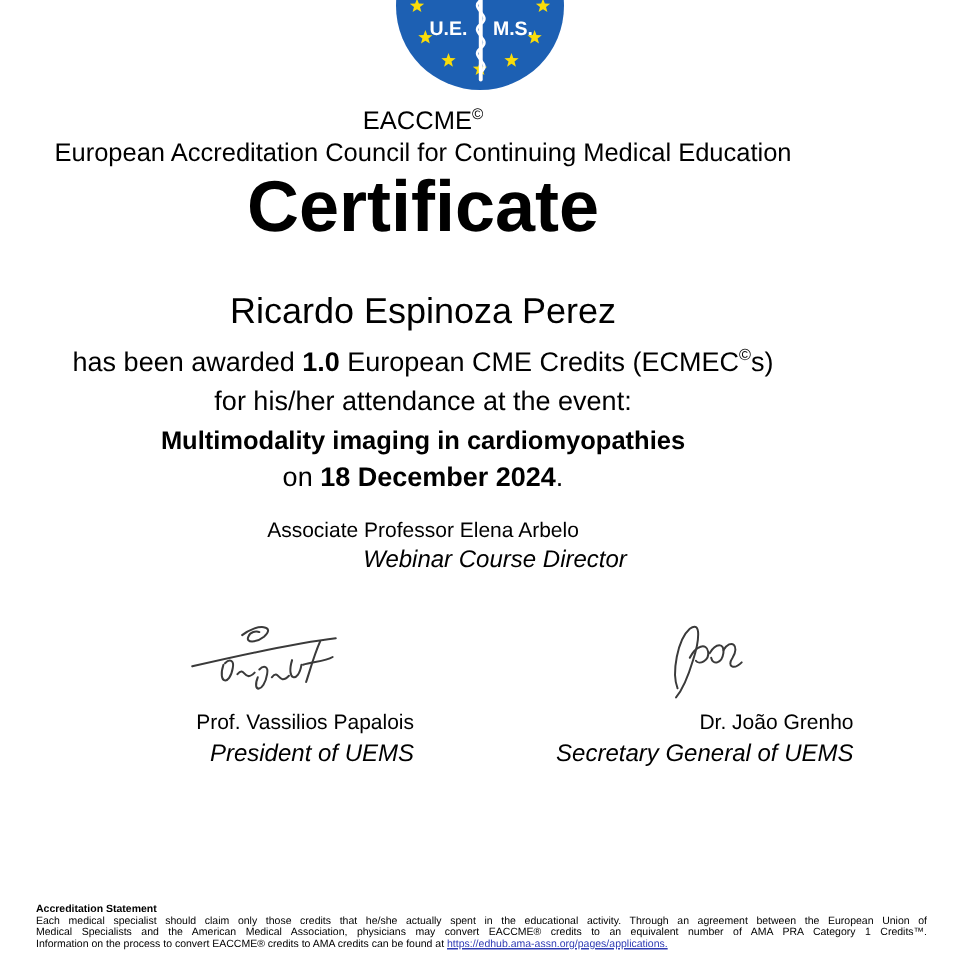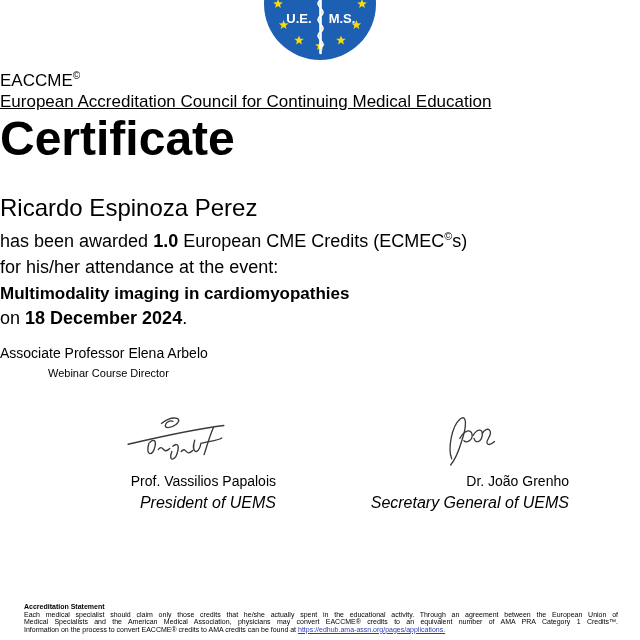--- a/index.html
+++ b/index.html
@@ -5,34 +5,34 @@
   html, body { margin: 0; padding: 0; }
   body {
     width: 640px; height: 640px;
     background: #ffffff;
     font-family: "Liberation Sans", sans-serif;
     color: #000;
     position: relative;
     overflow: hidden;
   }
   .abs { position: absolute; }
-  .cline { left: 0; width: 532px; text-align: left; }
+  .cline { left: 16px; width: 532px; text-align: center; }
 
   #logo { left: 264px; top: 0; width: 112px; height: 66px; }
 
   .line-acronym  { top: 71px;  font-size: 17px; line-height: 20px; }
-  .line-council  { top: 92px;  font-size: 17px; line-height: 20px; text-decoration: underline; }
+  .line-council  { top: 92px;  font-size: 17px; line-height: 20px; }
   .line-title    { top: 113px; font-size: 48px; font-weight: bold; line-height: 52px; }
   .line-name     { top: 191px; font-size: 24px; font-weight: normal; line-height: 34px; }
   .line-credits  { top: 229px; font-size: 18px; line-height: 25px; }
   .line-attend   { top: 255px; font-size: 18px; line-height: 25px; }
   .line-event    { top: 281px; font-size: 17px; font-weight: bold; line-height: 25px; }
   .line-date     { top: 306px; font-size: 18px; line-height: 25px; }
   .line-dirname  { top: 345px; font-size: 14px; line-height: 17px; }
-  .line-dirrole  { top: 366px; font-size: 11px; line-height: 15px; padding-left: 48px; }
+  .line-dirrole  { top: 366px; font-size: 16px; font-style: italic; line-height: 15px; padding-left: 48px; }
 
   .sup { vertical-align: super; font-size: 60%; line-height: 0; }
   b { font-weight: bold; }
 
   .sig-img-left  { left: 124px; top: 412px; }
   .sig-img-right { left: 437px; top: 410px; }
 
   .sigcol { width: 200px; text-align: right; }
   .sigcol-left  { left: 76px;  top: 473px; }
   .sigcol-right { left: 369px; top: 473px; }

